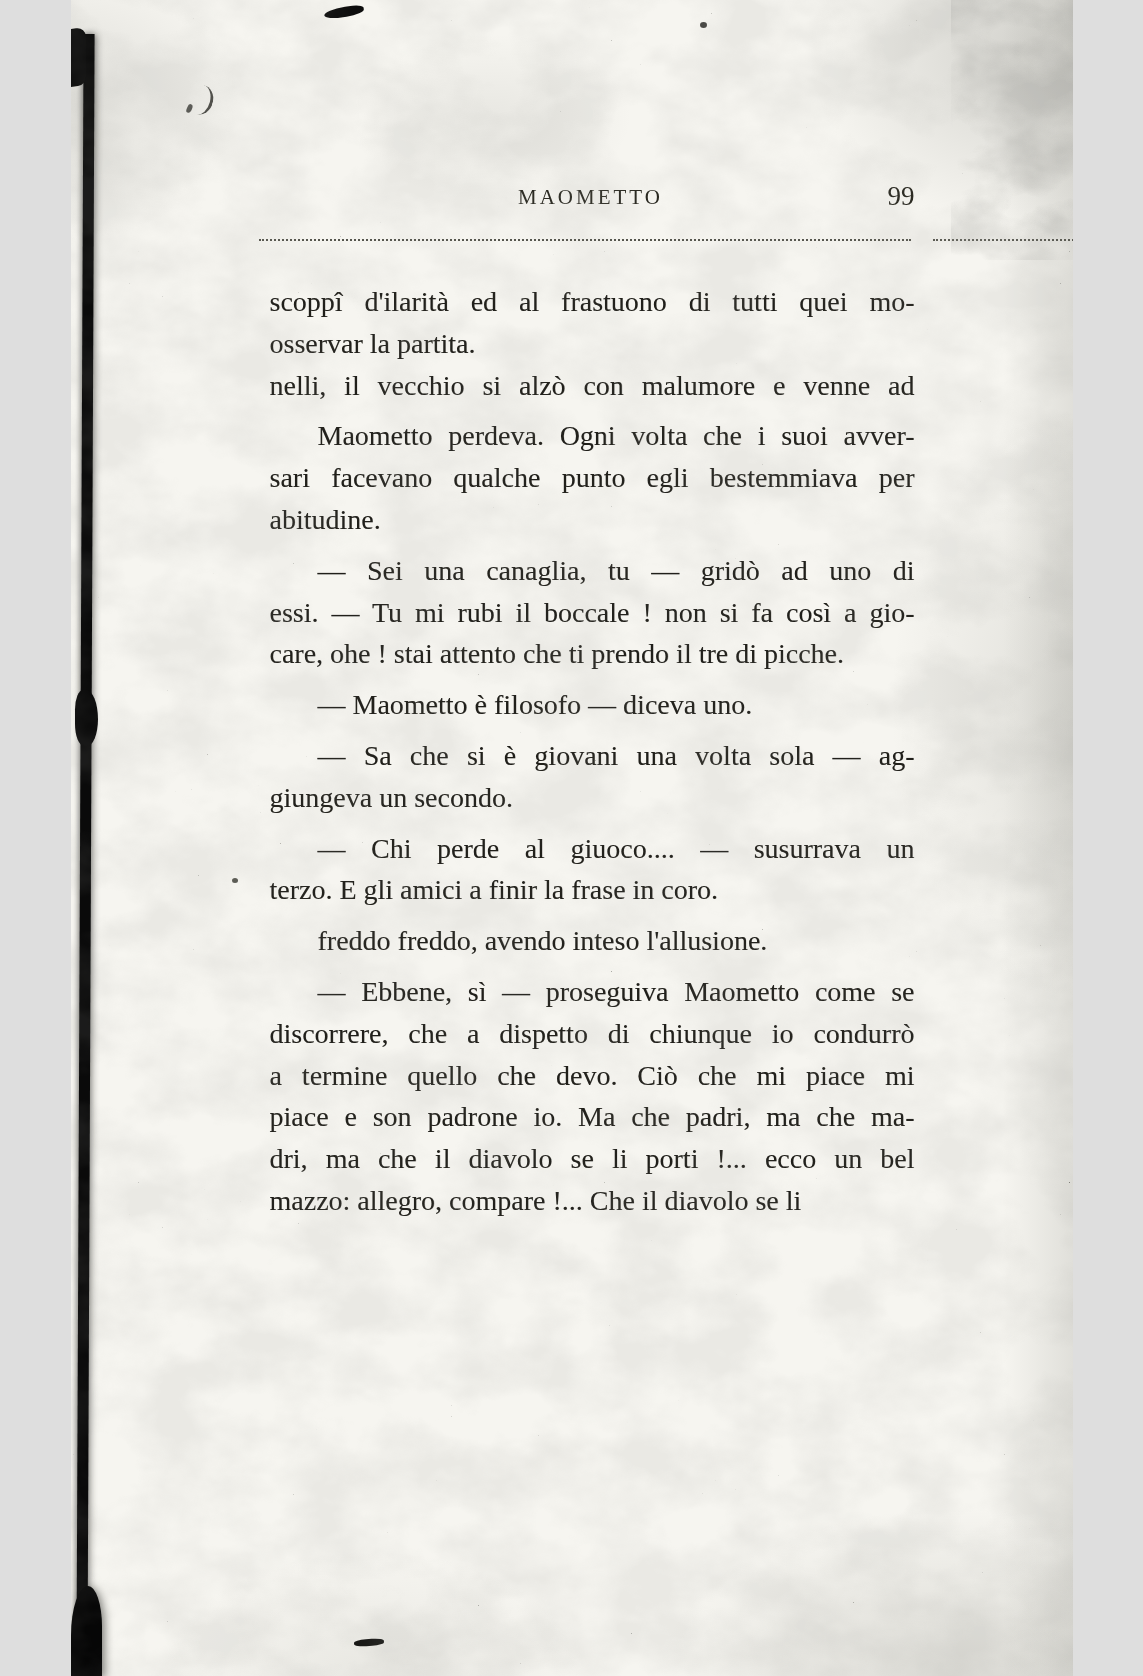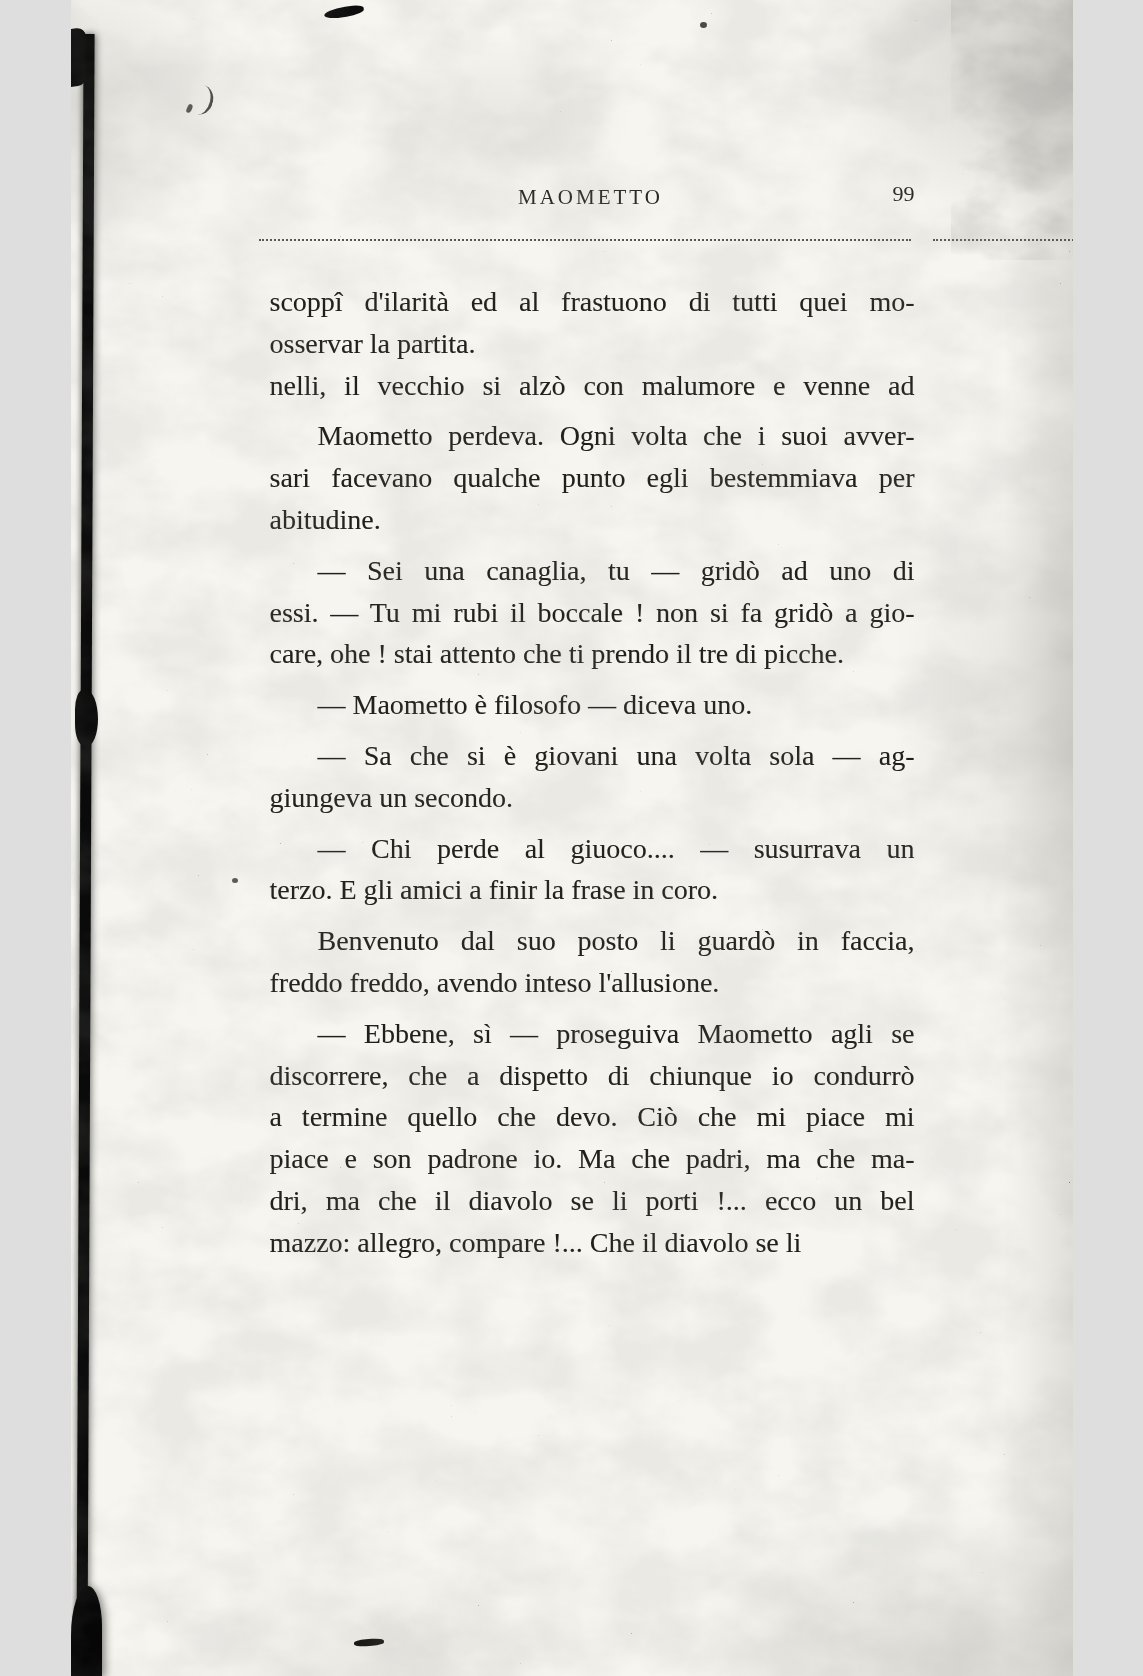--- a/index.html
+++ b/index.html
@@ -117,21 +117,21 @@
   }
   .header .title {
     position: absolute; left: 50%; top: 4px;
     transform: translateX(-50%);
     font-size: 21px;
     letter-spacing: 3px;
     white-space: nowrap;
   }
   .header .pagenum {
     position: absolute; right: 8px; top: 0;
-    font-size: 22px;
+    font-size: 27px;
   }
   .separator {
     position: absolute; left: 188px; top: 239px;
     width: 874px;
     display: flex;
     z-index: 2;
   }
   .separator .seg1 { width: 652px; border-top: 2px dotted #55554d; }
   .separator .gap  { width: 22px; }
   .separator .seg2 { flex: 1; border-top: 2px dotted #55554d; }
@@ -186,40 +186,39 @@
         <div class="line last">osservar la partita.</div>
         <div class="line">nelli, il vecchio si alzò con malumore e venne ad</div>
       </div>
       <div class="paragraph indent">
         <div class="line">Maometto perdeva. Ogni volta che i suoi avver-</div>
         <div class="line">sari facevano qualche punto egli bestemmiava per</div>
         <div class="line last">abitudine.</div>
       </div>
       <div class="paragraph indent">
         <div class="line">— Sei una canaglia, tu — gridò ad uno di</div>
-        <div class="line">essi. — Tu mi rubi il boccale ! non si fa gridò a gio-</div>
+        <div class="line">essi. — Tu mi rubi il boccale ! non si fa così a gio-</div>
         <div class="line last">care, ohe ! stai attento che ti prendo il tre di picche.</div>
       </div>
       <div class="paragraph indent">
         <div class="line last">— Maometto è filosofo — diceva uno.</div>
       </div>
       <div class="paragraph indent">
         <div class="line">— Sa che si è giovani una volta sola — ag-</div>
         <div class="line last">giungeva un secondo.</div>
       </div>
       <div class="paragraph indent">
         <div class="line">— Chi perde al giuoco.... — susurrava un</div>
         <div class="line last">terzo. E gli amici a finir la frase in coro.</div>
       </div>
       <div class="paragraph indent">
-        <div class="line">Benvenuto dal suo posto li guardò in faccia,</div>
         <div class="line last">freddo freddo, avendo inteso l'allusione.</div>
       </div>
       <div class="paragraph indent">
-        <div class="line">— Ebbene, sì — proseguiva Maometto agli se</div>
+        <div class="line">— Ebbene, sì — proseguiva Maometto come se</div>
         <div class="line">discorrere, che a dispetto di chiunque io condurrò</div>
         <div class="line">a termine quello che devo. Ciò che mi piace mi</div>
         <div class="line">piace e son padrone io. Ma che padri, ma che ma-</div>
         <div class="line">dri, ma che il diavolo se li porti !... ecco un bel</div>
         <div class="line last">mazzo: allegro, compare !... Che il diavolo se li</div>
       </div>
     </div>
 
   <svg class="noise" width="1143" height="1676" viewBox="0 0 1143 1676">
     <defs>

